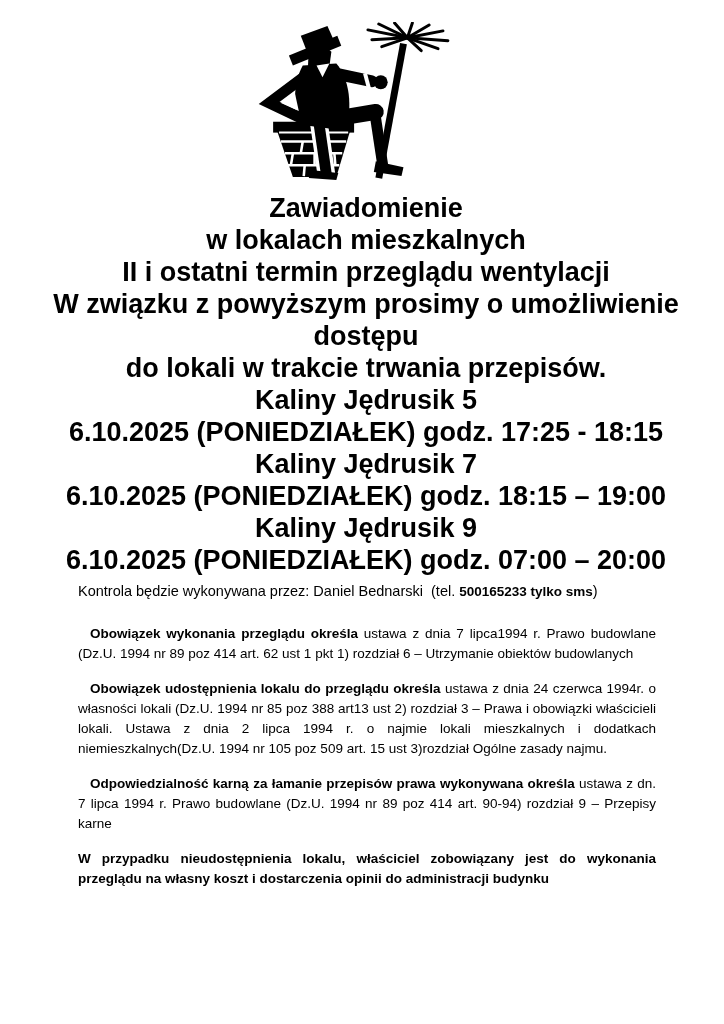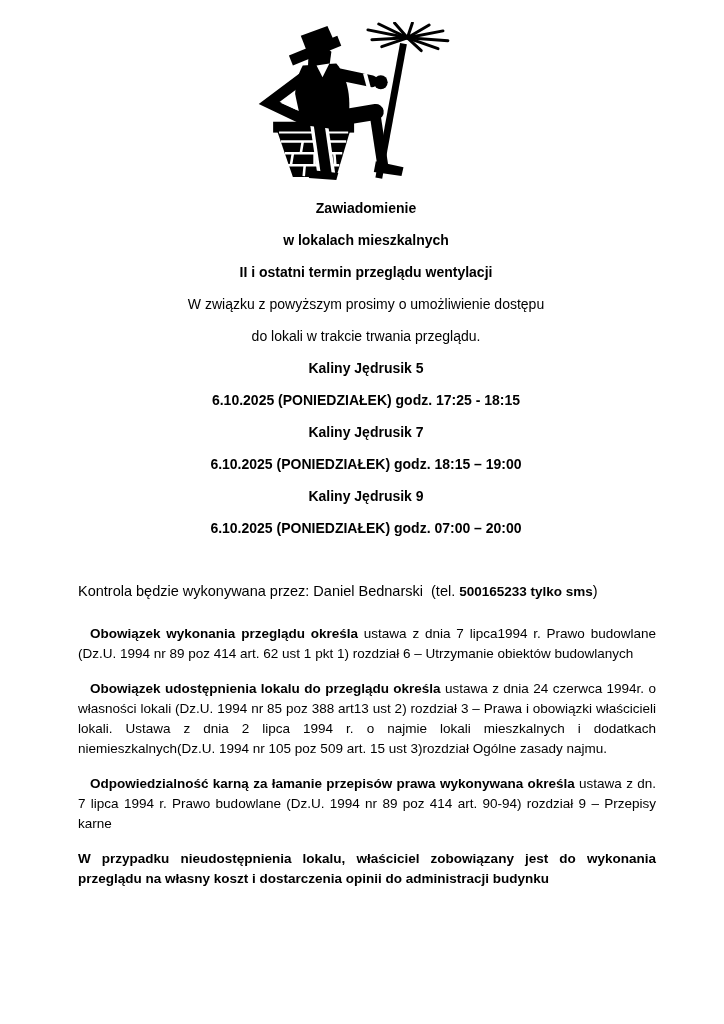--- a/index.html
+++ b/index.html
@@ -18,25 +18,25 @@
     left: 233px;
     width: 258px;
     height: 158px;
   }
   .head-block {
     position: absolute;
     top: 192px;
     left: 8px;
     right: 0;
     text-align: center;
-    font-size: 14px;
+    font-size: 27px;
     line-height: 32px;
   }
   .head-block .bold { font-weight: bold; }
-  .head-block .regular { font-weight: normal; }
+  .head-block .regular { font-weight: bold; }
   .body-block {
     position: absolute;
     top: 581px;
     left: 78px;
     width: 578px;
     font-size: 13.5px;
     line-height: 20px;
   }
   .contact-line {
     font-size: 14.5px;
@@ -108,21 +108,21 @@
     <path d="M102 98 L144 91" stroke="#000" stroke-width="16" stroke-linecap="round" fill="none"></path>
     <path d="M143 92 L151 145" stroke="#000" stroke-width="11" fill="none"></path>
     <path d="M144 141 L172 147 L170 156 L142 152 Z" fill="#000"></path>
   </svg>
 
   <div class="head-block">
     <div class="bold">Zawiadomienie</div>
     <div class="bold">w lokalach mieszkalnych</div>
     <div class="bold">II i ostatni termin przeglądu wentylacji</div>
     <div class="regular">W związku z powyższym prosimy o umożliwienie dostępu</div>
-    <div class="regular">do lokali w trakcie trwania przeglądu.</div>
+    <div class="regular">do lokali w trakcie trwania przepisów.</div>
     <div class="bold">Kaliny Jędrusik 5</div>
     <div class="bold">6.10.2025 (PONIEDZIAŁEK) godz. 17:25 - 18:15</div>
     <div class="bold">Kaliny Jędrusik 7</div>
     <div class="bold">6.10.2025 (PONIEDZIAŁEK) godz. 18:15 – 19:00</div>
     <div class="bold">Kaliny Jędrusik 9</div>
     <div class="bold">6.10.2025 (PONIEDZIAŁEK) godz. 07:00 – 20:00</div>
   </div>
 
   <div class="body-block">
     <div class="contact-line"><span>Kontrola będzie wykonywana przez: Daniel Bednarski  (tel. </span><span class="phone">500165233 tylko sms</span><span>)</span></div>

